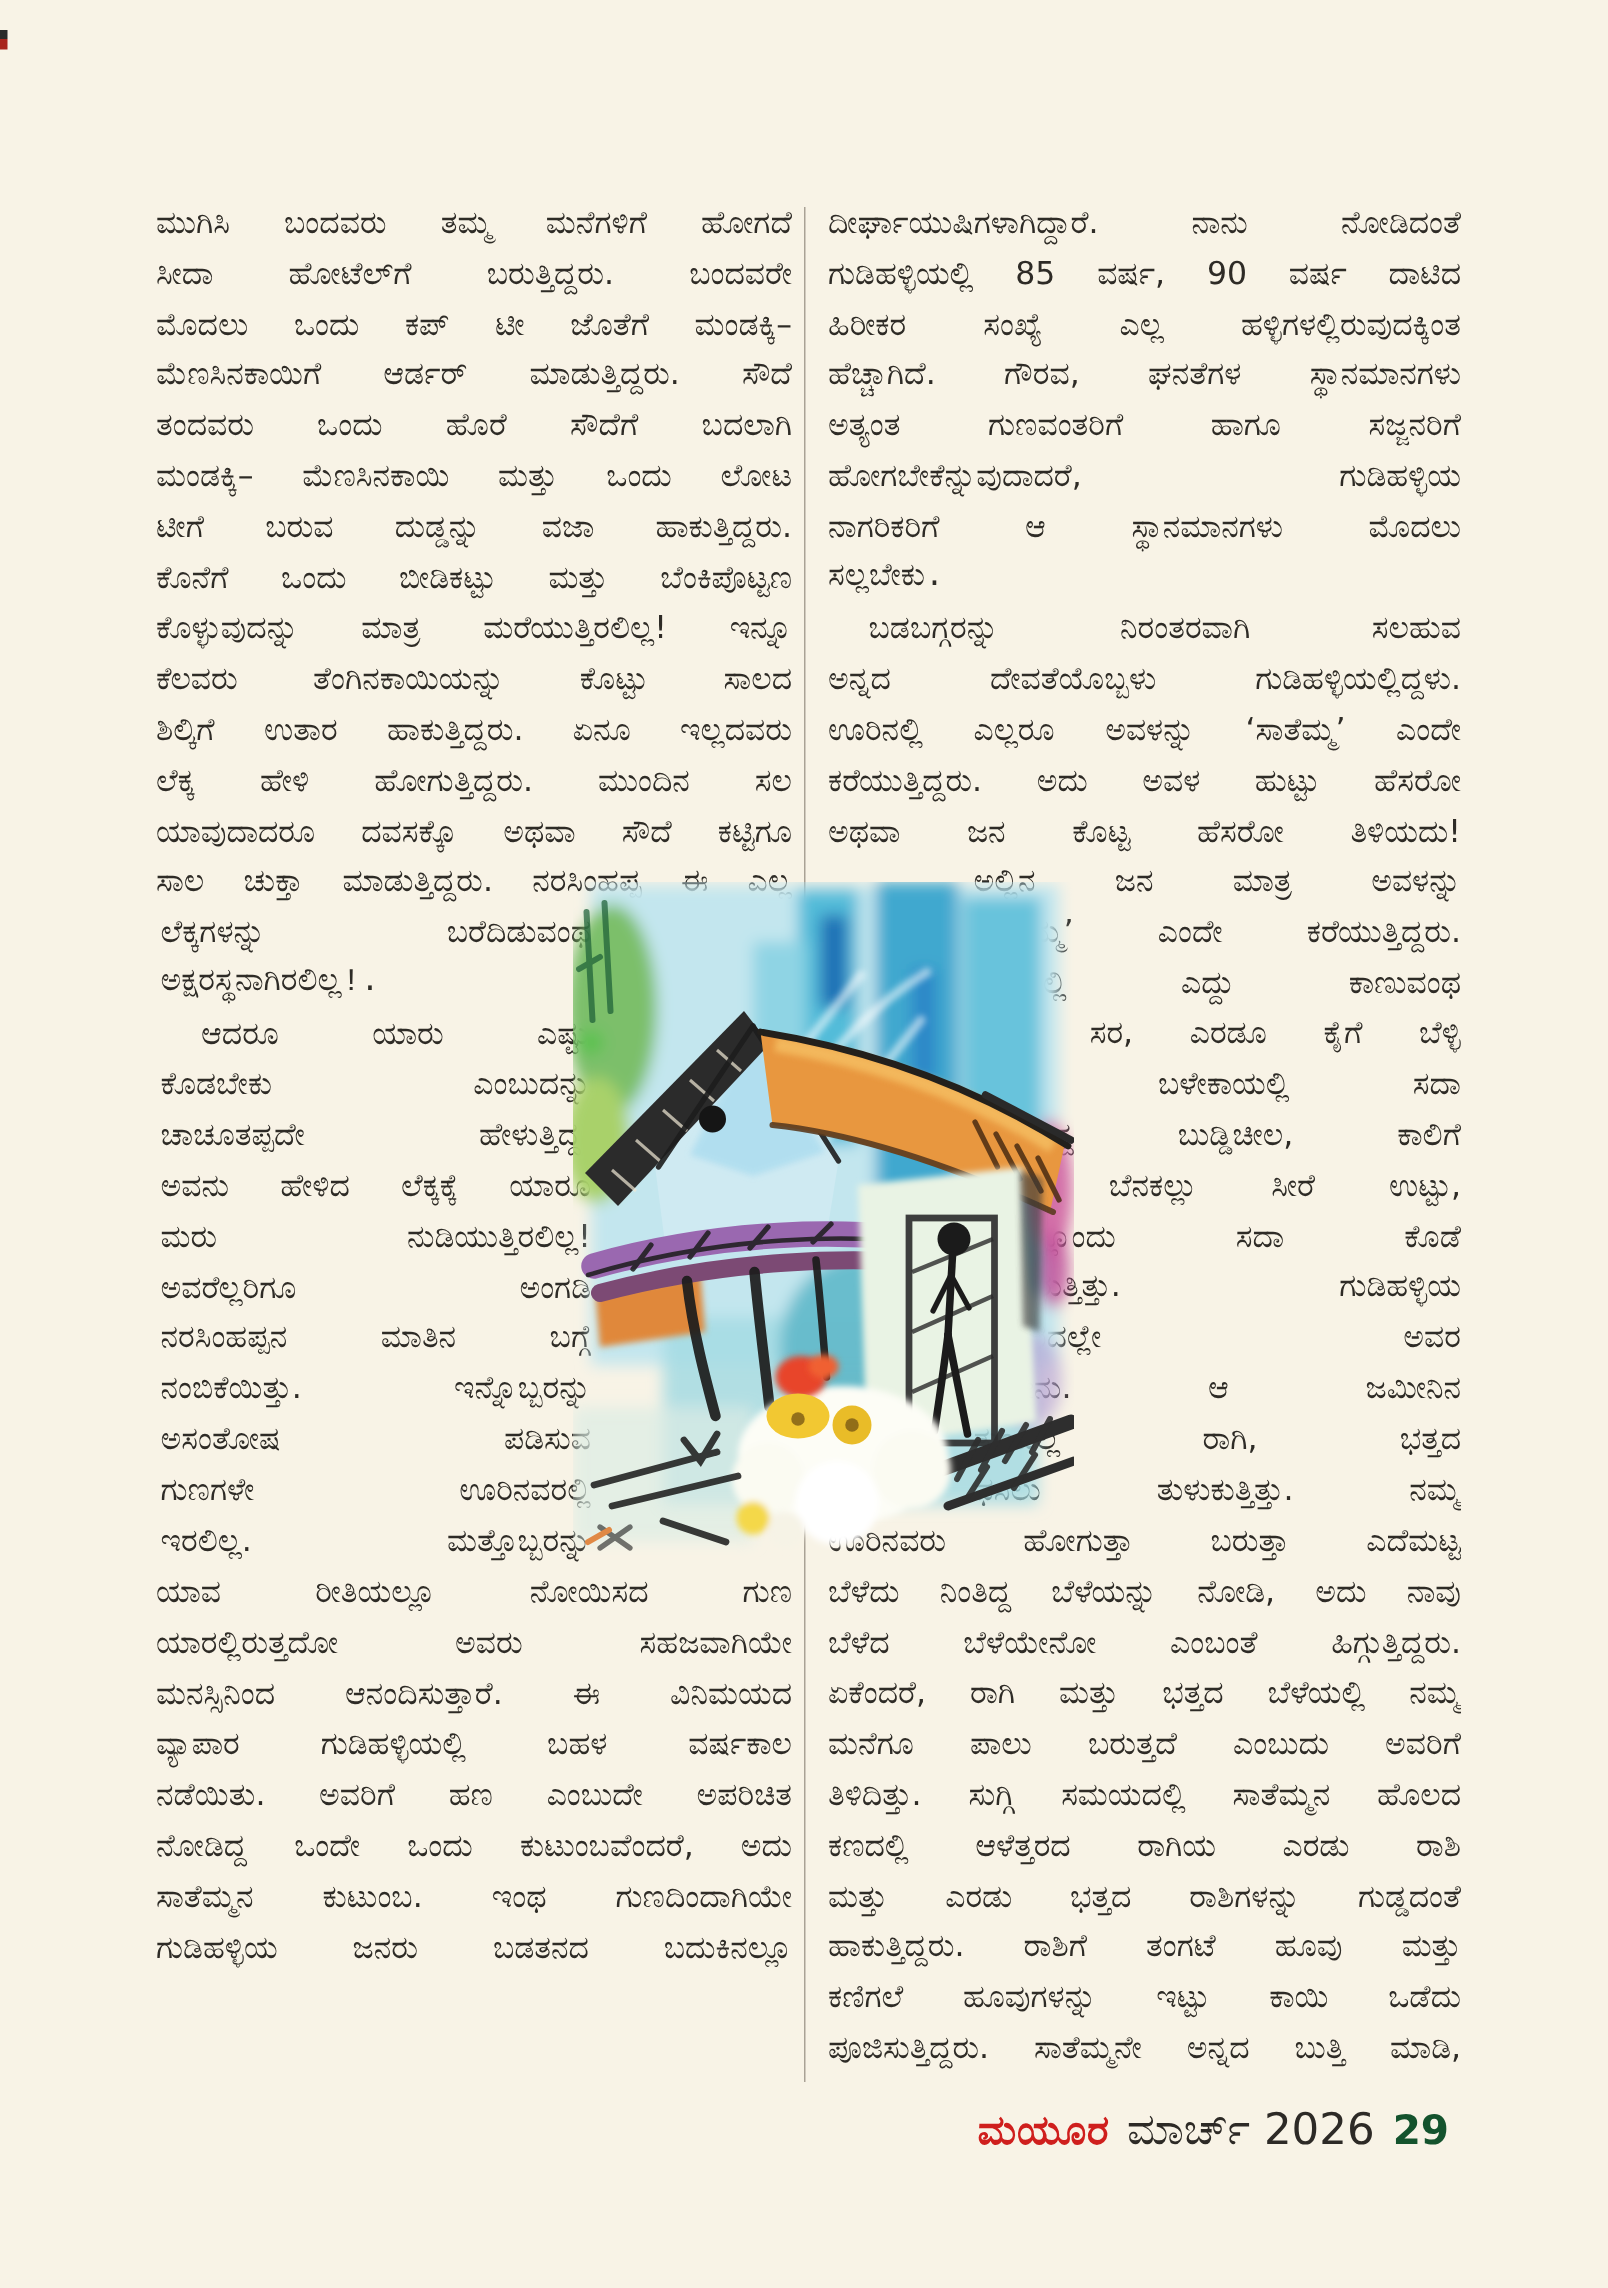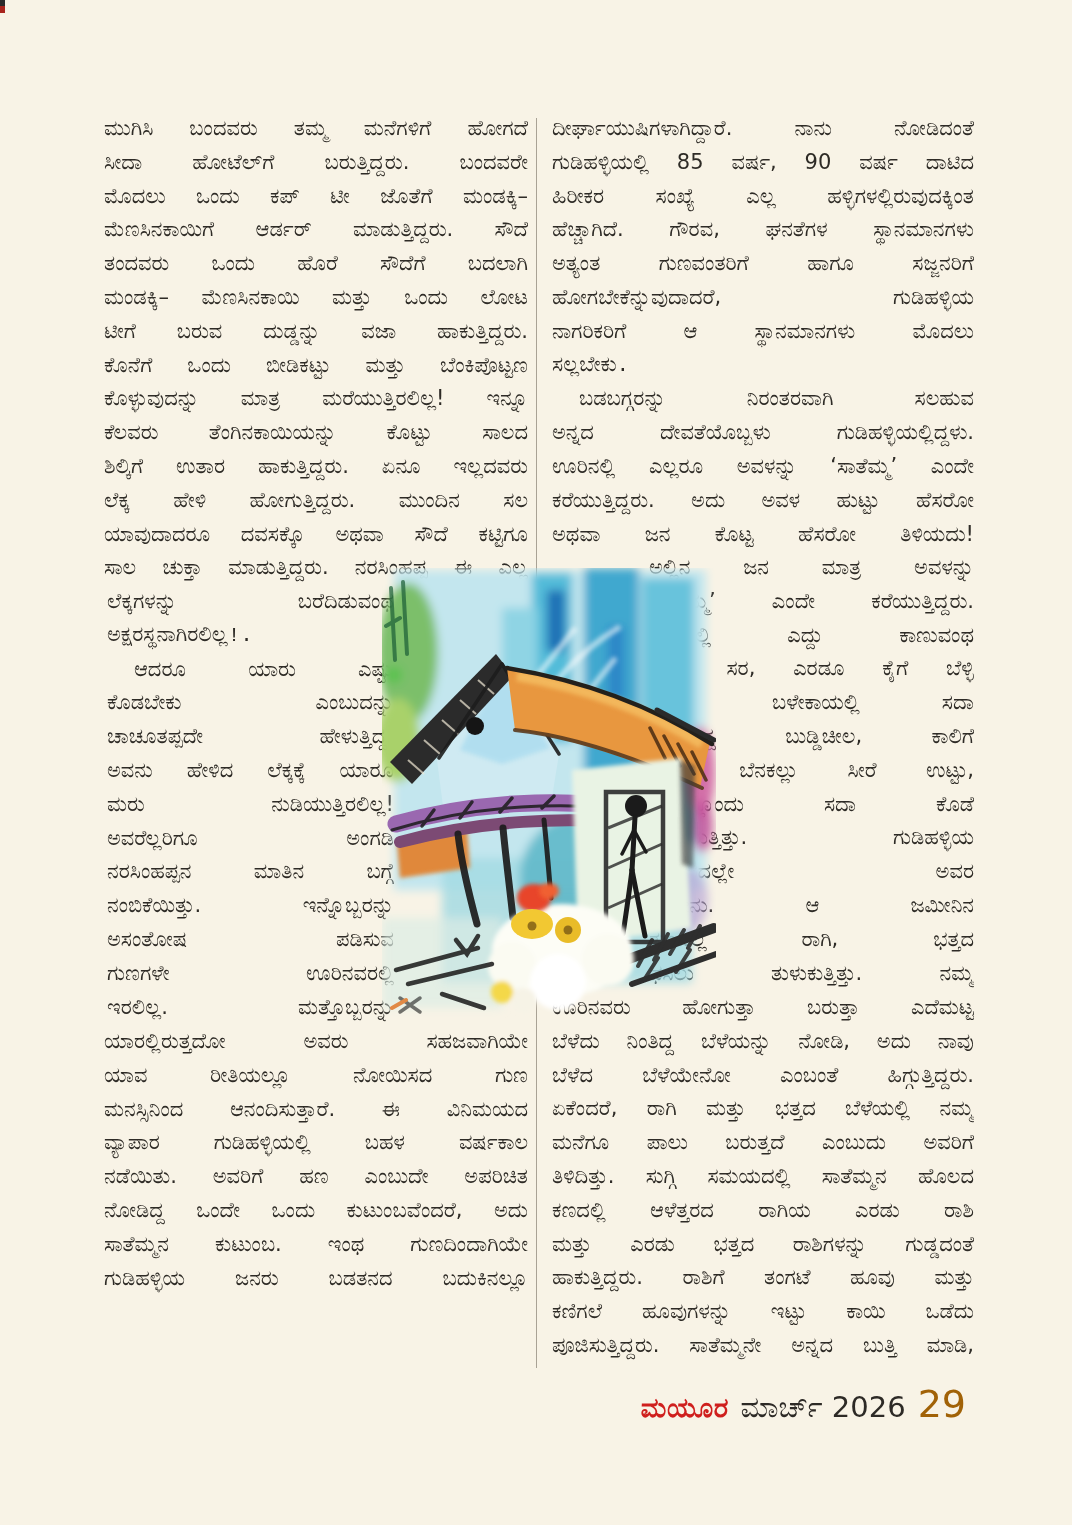--- a/index.html
+++ b/index.html
@@ -1,39 +1,39 @@
 <!DOCTYPE html>
 <html><head>
 <meta charset="utf-8">
 <style>
   html,body{margin:0;padding:0;}
   body{
     width:1072px;height:1525px;position:relative;overflow:hidden;
     background:#f8f3e6;
     font-family:"DejaVu Sans",sans-serif;
   }
-  .page{position:absolute;inset:0;background:#f8f3e6;}
+  .page{position:absolute;inset:0;background:#f8f3e6;margin-top:20px;}
   .reg-mark{position:absolute;left:0;top:0;width:5px;height:13px;
     background:linear-gradient(#2a2a2a 0 45%, #a8241c 45% 100%);}
   .divider{position:absolute;width:1px;background:#a9a295;}
   .tblock{position:absolute;color:#2e2b26;font-size:21px;}
   .tline{
     height:33.8px;line-height:33.8px;overflow:hidden;white-space:normal;
     text-align:justify;text-align-last:justify;
   }
   .tline.tleft{text-align:right;text-align-last:left;font-family:Liberation Mono, monospace;}
   .tline.tindent{text-indent:27px;}
   .illus{position:absolute;left:382px;top:568px;width:334px;height:450px;}
   .footer{
     position:absolute;right:106px;top:1382px;height:44px;
     display:flex;align-items:baseline;gap:12px;
   }
   .footer .logo{font-weight:bold;font-size:27px;color:#cf1f1d;transform:skewX(-4deg);letter-spacing:.5px;}
   .footer .issue{font-size:29px;color:#2d2a26;}
-  .footer .pagenum{font-size:38px;font-weight:normal;color:#a16207;}
+  .footer .pagenum{font-size:27px;font-weight:bold;color:#14532d;}
 </style>
 </head>
 <body>
 
 <div class="page">
 
   <div class="reg-mark"></div>
 
   <div class="divider" style="left:536px;top:118px;height:1250px;"></div>
 
@@ -62,22 +62,22 @@
       <div class="tline">ಅವನು ಹೇಳಿದ ಲೆಕ್ಕಕ್ಕೆ ಯಾರೂ</div>
       <div class="tline">ಮರು ನುಡಿಯುತ್ತಿರಲಿಲ್ಲ!</div>
       <div class="tline">ಅವರೆಲ್ಲರಿಗೂ ಅಂಗಡಿ</div>
       <div class="tline">ನರಸಿಂಹಪ್ಪನ ಮಾತಿನ ಬಗ್ಗೆ</div>
       <div class="tline">ನಂಬಿಕೆಯಿತ್ತು. ಇನ್ನೊಬ್ಬರನ್ನು</div>
       <div class="tline">ಅಸಂತೋಷ ಪಡಿಸುವ</div>
       <div class="tline">ಗುಣಗಳೇ ಊರಿನವರಲ್ಲಿ</div>
       <div class="tline">ಇರಲಿಲ್ಲ. ಮತ್ತೊಬ್ಬರನ್ನು</div>
     </div>
   <div class="tblock" style="left:104px;top:1025px;width:424px;">
+      <div class="tline">ಯಾವ ರೀತಿಯಲ್ಲೂ ನೋಯಿಸದ ಗುಣ</div>
       <div class="tline">ಯಾರಲ್ಲಿರುತ್ತದೋ ಅವರು ಸಹಜವಾಗಿಯೇ</div>
-      <div class="tline">ಯಾವ ರೀತಿಯಲ್ಲೂ ನೋಯಿಸದ ಗುಣ</div>
       <div class="tline">ಮನಸ್ಸಿನಿಂದ ಆನಂದಿಸುತ್ತಾರೆ. ಈ ವಿನಿಮಯದ</div>
       <div class="tline">ವ್ಯಾಪಾರ ಗುಡಿಹಳ್ಳಿಯಲ್ಲಿ ಬಹಳ ವರ್ಷಕಾಲ</div>
       <div class="tline">ನಡೆಯಿತು. ಅವರಿಗೆ ಹಣ ಎಂಬುದೇ ಅಪರಿಚಿತ</div>
       <div class="tline">ನೋಡಿದ್ದ ಒಂದೇ ಒಂದು ಕುಟುಂಬವೆಂದರೆ, ಅದು</div>
       <div class="tline">ಸಾತೆಮ್ಮನ ಕುಟುಂಬ. ಇಂಥ ಗುಣದಿಂದಾಗಿಯೇ</div>
       <div class="tline">ಗುಡಿಹಳ್ಳಿಯ ಜನರು ಬಡತನದ ಬದುಕಿನಲ್ಲೂ</div>
     </div>
 
   <div class="tblock" style="left:552px;top:112px;width:422px;">
       <div class="tline">ದೀರ್ಘಾಯುಷಿಗಳಾಗಿದ್ದಾರೆ. ನಾನು ನೋಡಿದಂತೆ</div>

